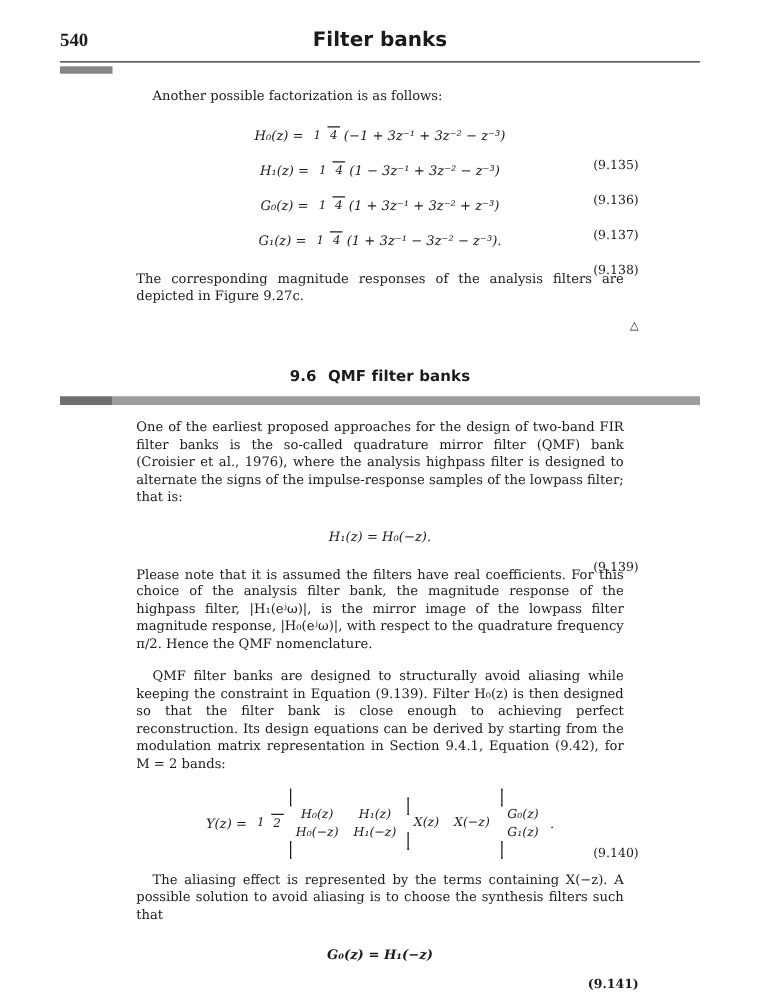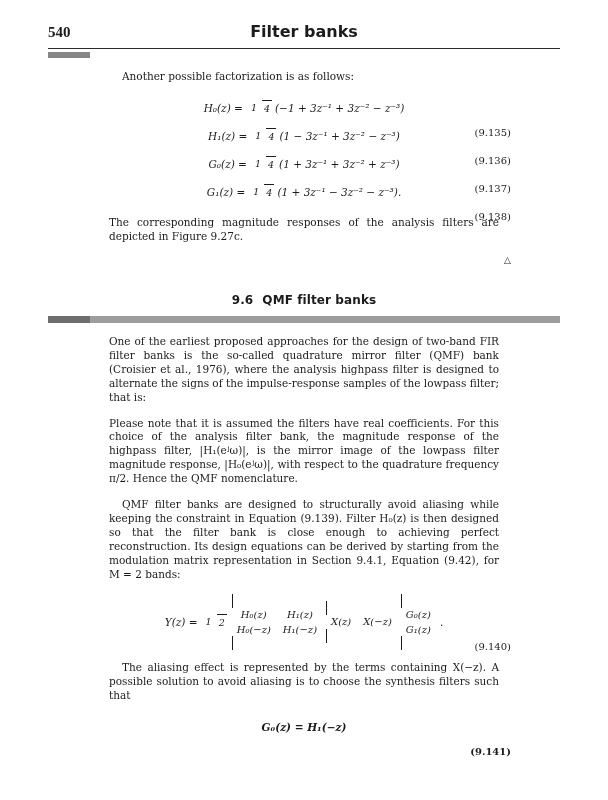--- a/index.html
+++ b/index.html
@@ -150,20 +150,26 @@
 
   <div class="section-head">
     <span class="sec-num">9.6</span><span>QMF filter banks</span>
   </div>
   <div class="section-bar"></div>
 
   <div class="content">
 
     <p class="body-text mt-p3">One of the earliest proposed approaches for the design of two-band FIR filter banks is the so-called quadrature mirror filter (QMF) bank (Croisier et al., 1976), where the analysis highpass filter is designed to alternate the signs of the impulse-response samples of the lowpass filter; that is:</p>
 
+    <div class="eq-row eq-139">
+      <span class="eq-body">
+        <span>H₁(z) = H₀(−z).</span>
+      </span>
+      <span class="eq-tag">(9.139)</span>
+    </div>
 
     <p class="body-text mt-p4">Please note that it is assumed the filters have real coefficients. For this choice of the analysis filter bank, the magnitude response of the highpass filter, |H₁(eʲω)|, is the mirror image of the lowpass filter magnitude response, |H₀(eʲω)|, with respect to the quadrature frequency π/2. Hence the QMF nomenclature.</p>
 
     <p class="body-text indent">QMF filter banks are designed to structurally avoid aliasing while keeping the constraint in Equation (9.139). Filter H₀(z) is then designed so that the filter bank is close enough to achieving perfect reconstruction. Its design equations can be derived by starting from the modulation matrix representation in Section 9.4.1, Equation (9.42), for M = 2 bands:</p>
 
     <div class="eq-row eq-140">
       <span class="eq-body">
         <span class="eq-lhs">Y(z) =</span>
         <span class="frac">
           <span class="num">1</span>

